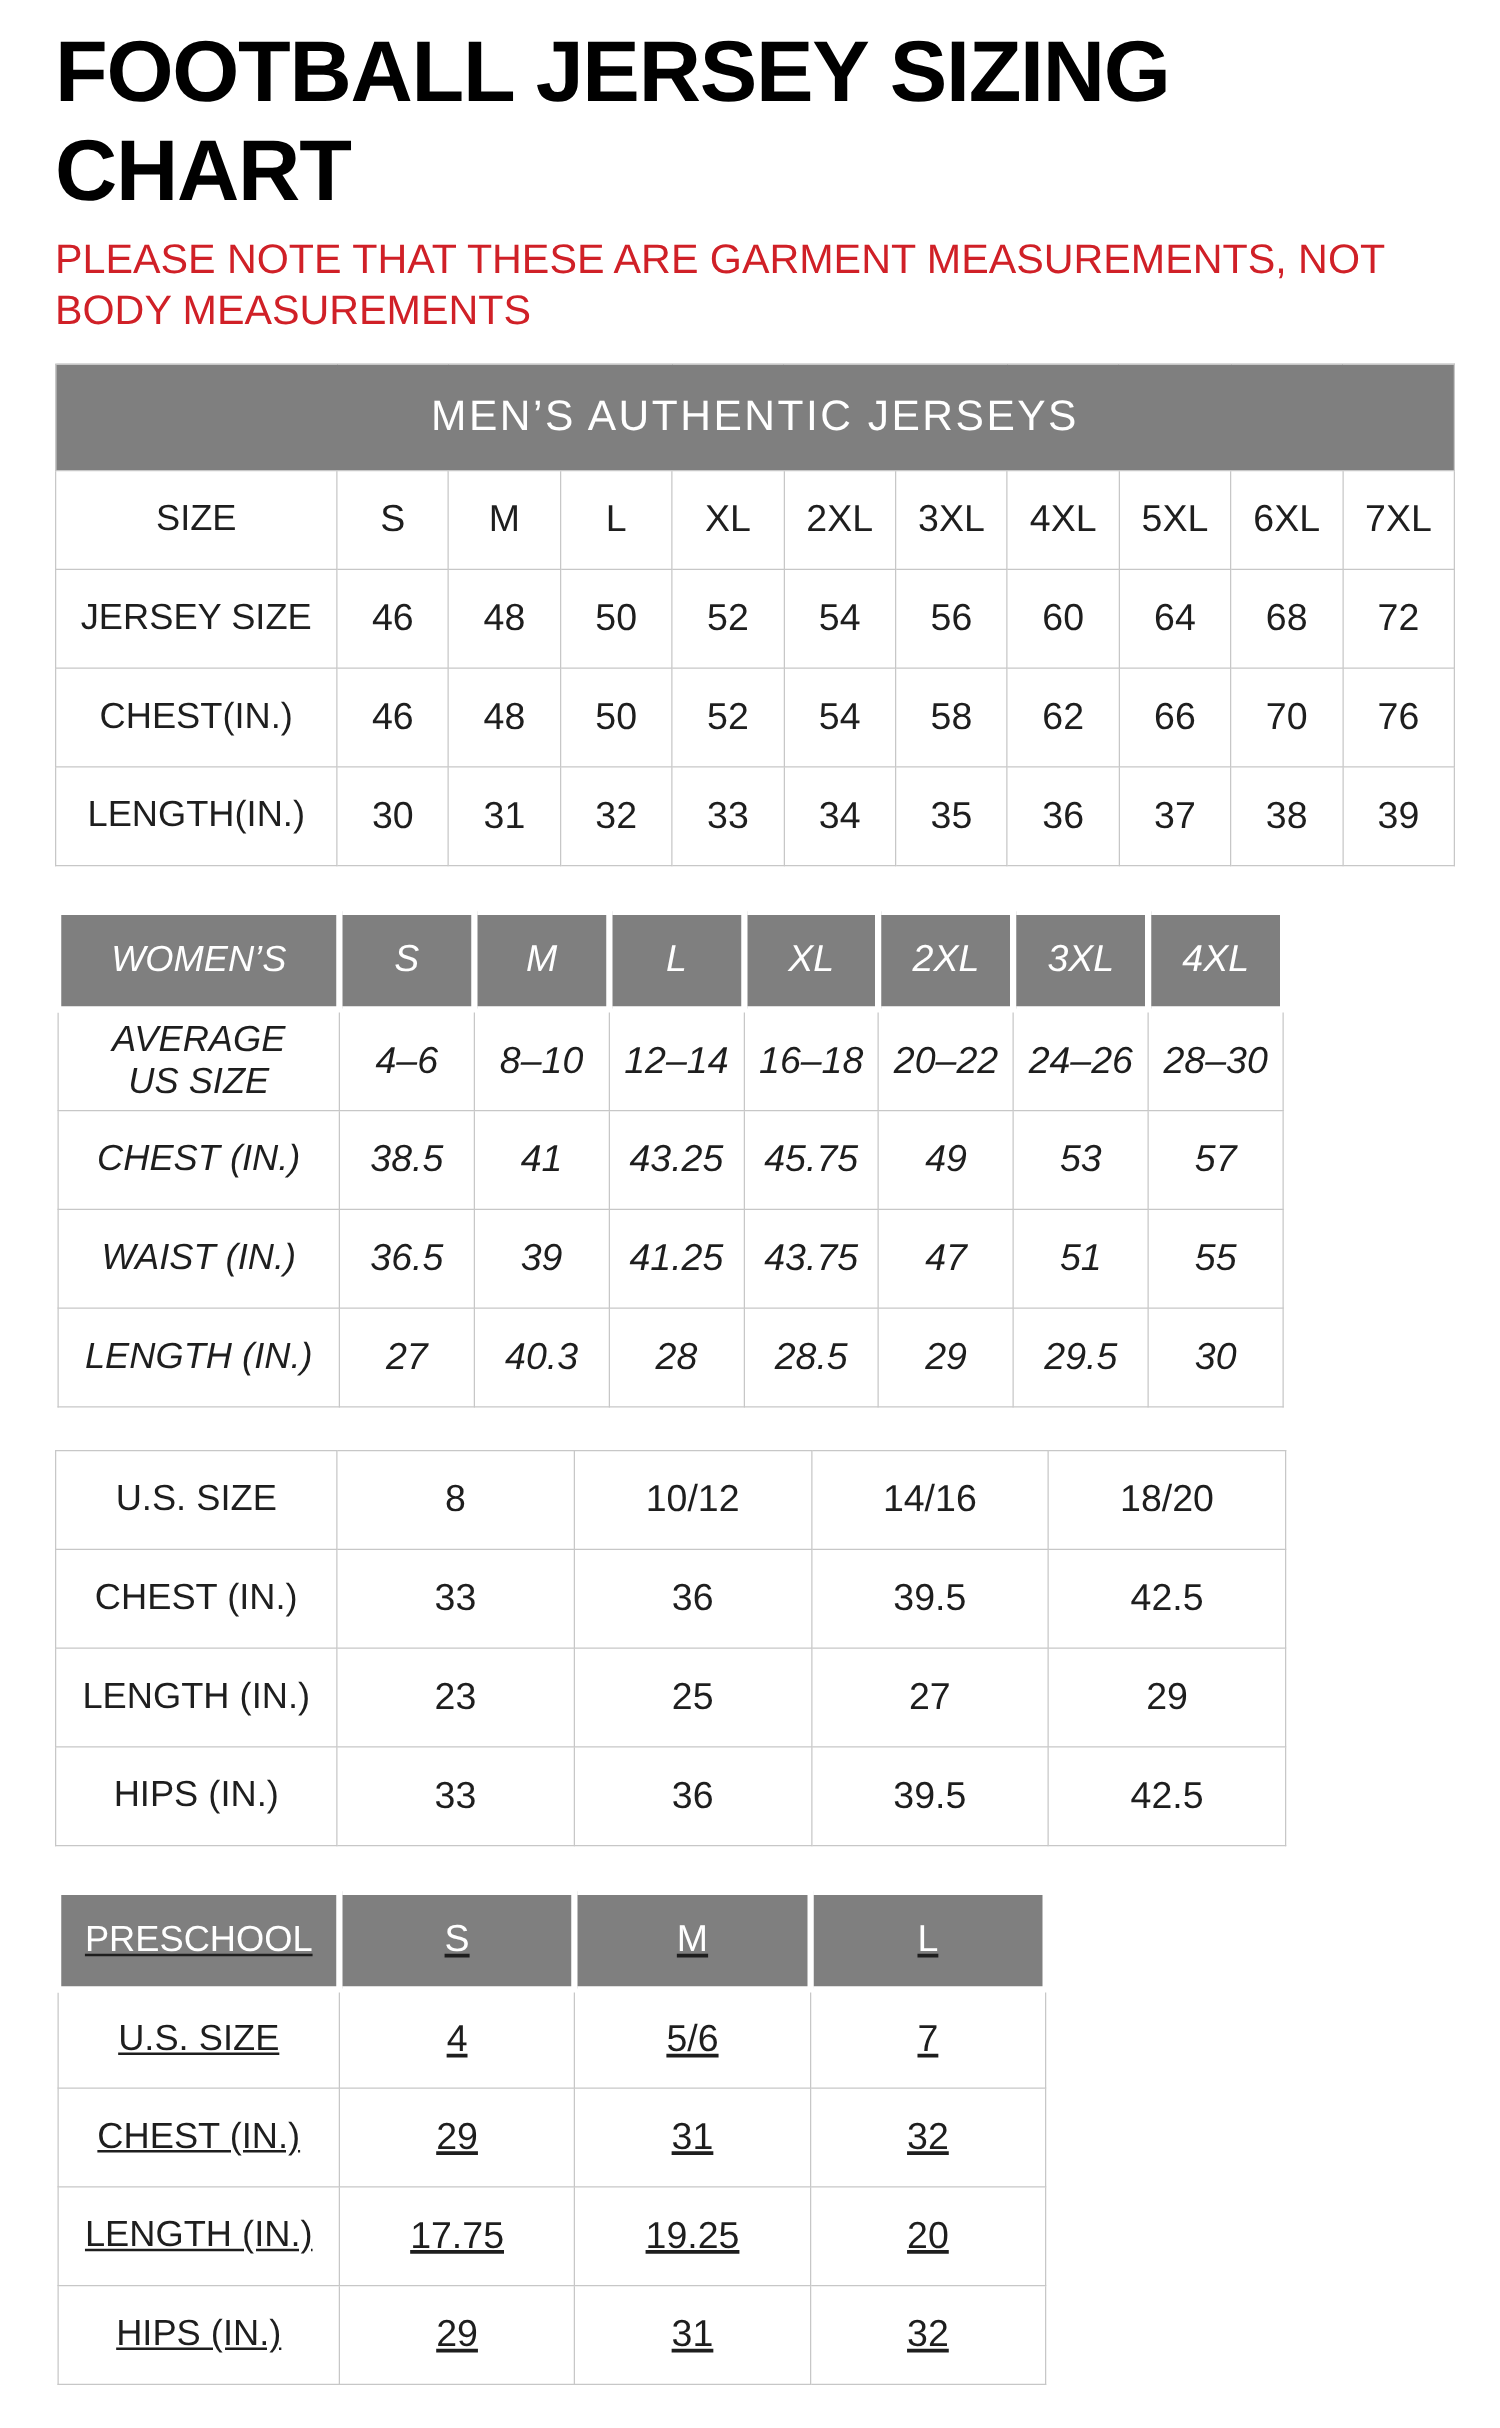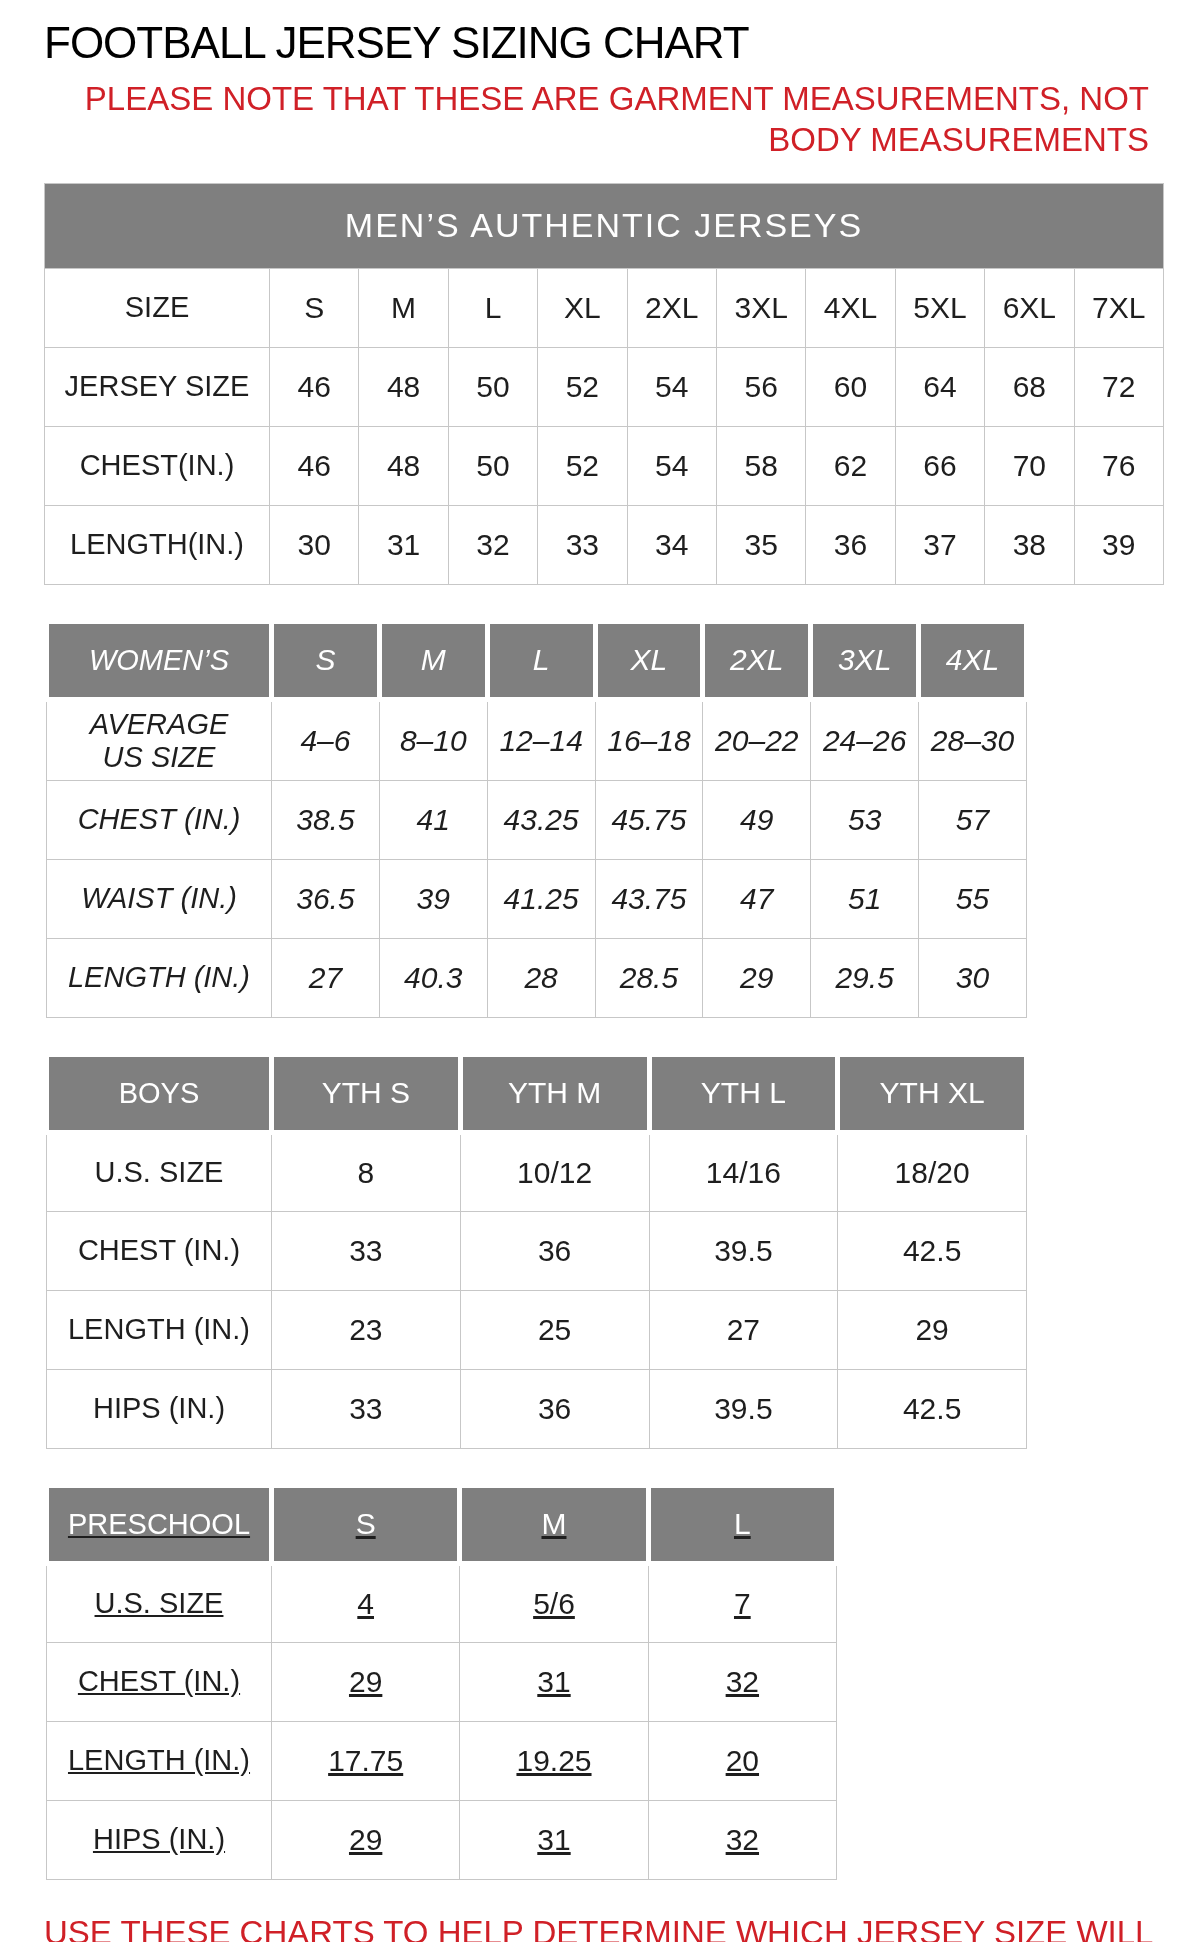--- a/index.html
+++ b/index.html
@@ -6,33 +6,32 @@
   html, body { margin: 0; padding: 0; background: #ffffff; }
   body {
     width: 1200px;
     font-family: "Liberation Sans", "DejaVu Sans", sans-serif;
     color: #1e1e1e;
   }
   .page { padding: 18px 30px 14px 44px; }
 
   .title {
     margin: 0 0 10px 0;
-    font-size: 44px;
-    font-weight: normal;
+    font-size: 69px;
+    font-weight: bold;
     letter-spacing: -1px;
     color: #000000;
     font-family: "Liberation Sans", "DejaVu Sans", sans-serif;
   }
   .note {
     margin: 0 0 22px 0;
     max-width: 1105px;
     font-size: 33px;
     line-height: 1.25;
     color: #d02027;
-    text-align: right;
   }
 
   table.tbl {
     border-collapse: collapse;
     table-layout: fixed;
     margin-bottom: 34px;
   }
   .tbl th, .tbl td {
     text-align: center;
     vertical-align: middle;
@@ -230,27 +229,20 @@
 
   <table class="tbl boys">
       <colgroup>
         <col style="width: 225px;">
         <col>
         <col>
         <col>
         <col>
       </colgroup>
       <tbody>
-        <tr class="gray-head-row">
-          <th class="row-label">BOYS</th>
-          <th>YTH S</th>
-          <th>YTH M</th>
-          <th>YTH L</th>
-          <th>YTH XL</th>
-        </tr>
         <tr class="body-row">
           <th class="row-label">U.S. SIZE</th>
           <td>8</td>
           <td>10/12</td>
           <td>14/16</td>
           <td>18/20</td>
         </tr>
         <tr class="body-row">
           <th class="row-label">CHEST (IN.)</th>
           <td>33</td>

